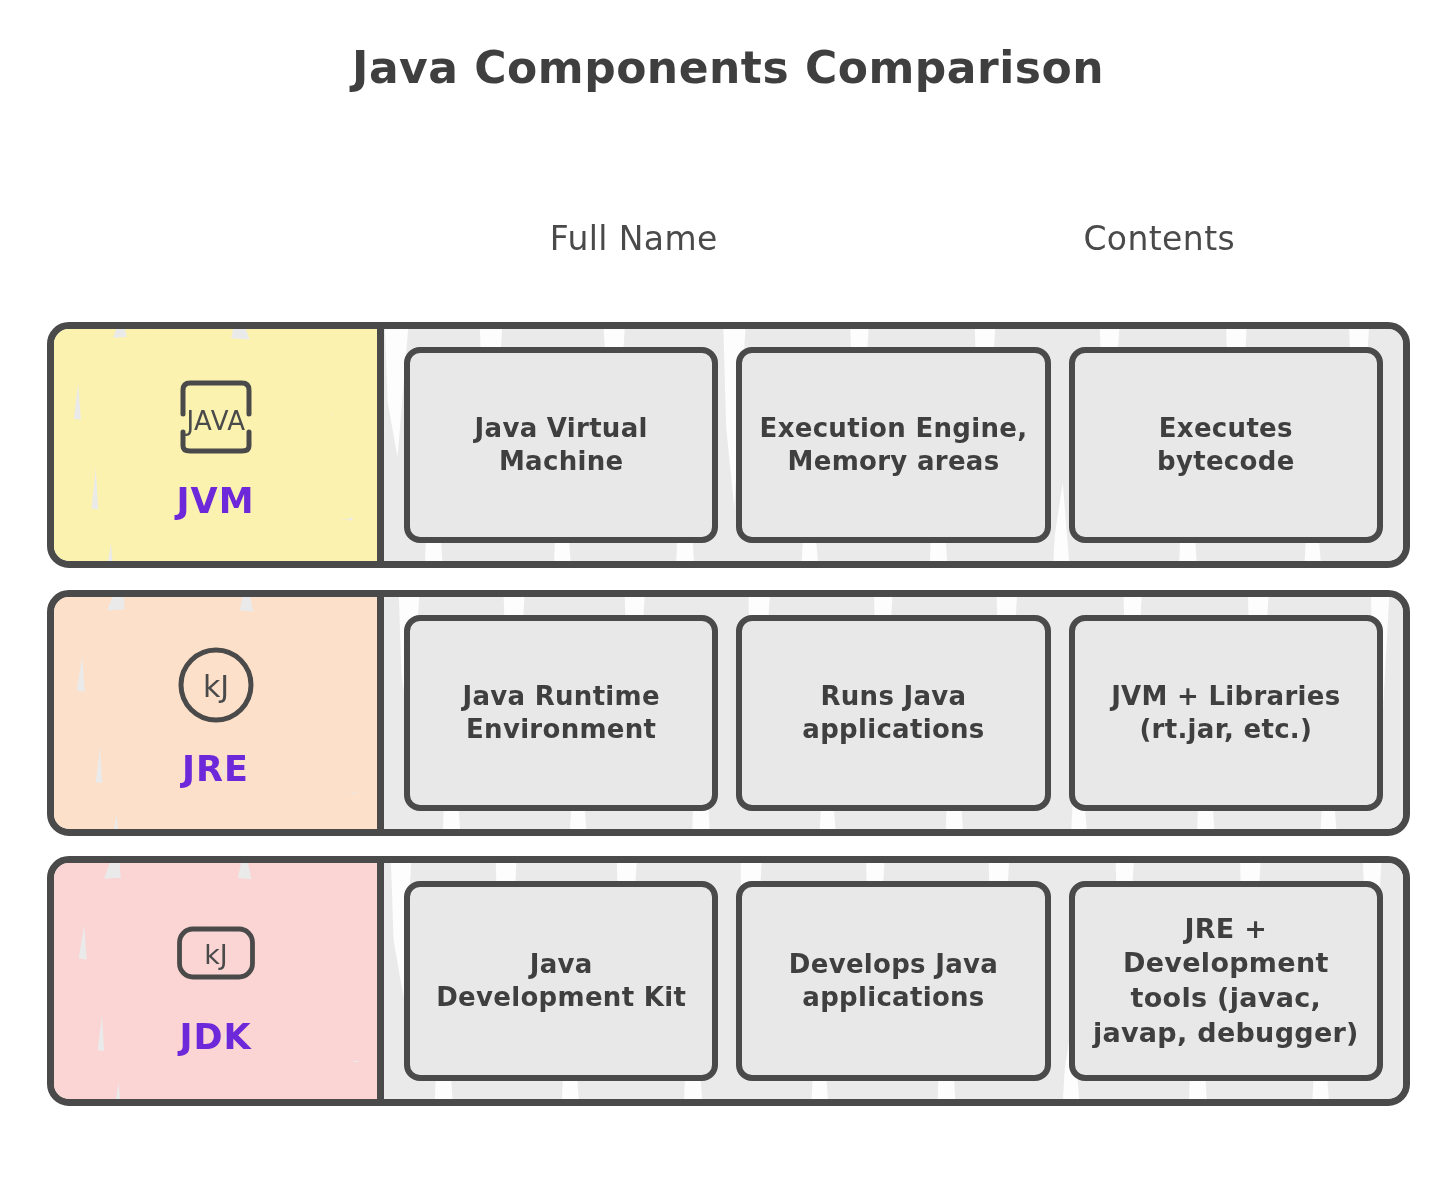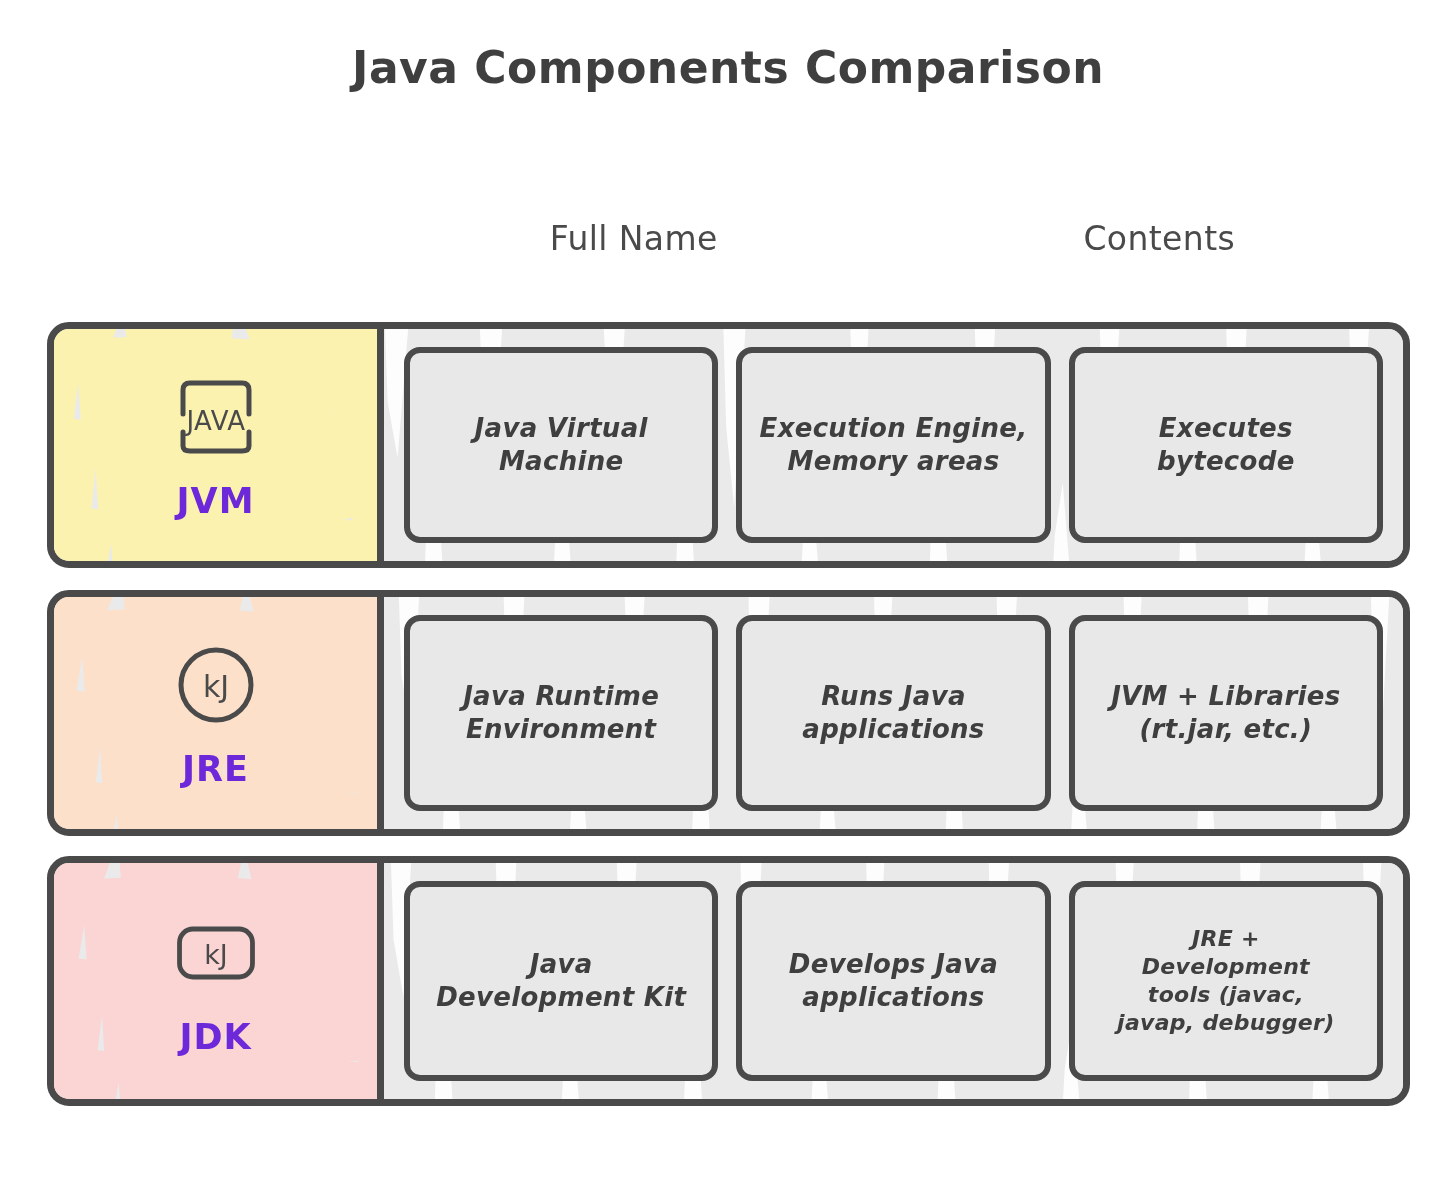--- a/index.html
+++ b/index.html
@@ -148,21 +148,20 @@
     display: flex;
     align-items: center;
     justify-content: center;
     padding: 0 12px;
     text-align: center;
     font-size: 26px;
     font-weight: 700;
     line-height: 1.28;
     color: #3f3f3f;
     letter-spacing: 0.3px;
-    font-style: italic;
   }
 </style>
 </head>
 <body>
 
 <div class="title">Java Components Comparison</div>
 
 <div class="col-headers">
   <div class="col-header">Full Name</div>
   <div class="col-header">Contents</div>
@@ -354,20 +353,20 @@
           <polygon points="588,310 610,310 600,150 592,208"></polygon>
           <polygon points="714,310 736,310 726,188 718,238"></polygon>
           <polygon points="842,310 864,310 854,152 846,208"></polygon>
           <polygon points="966,310 988,310 978,182 970,236"></polygon>
         </g>
       </svg>
       <div class="cell" style="white-space:pre-line">Java
 Development Kit</div>
       <div class="cell" style="white-space:pre-line">Develops Java
 applications</div>
-      <div class="cell" style="white-space:pre-line; font-size:22px">JRE +
+      <div class="cell" style="white-space:pre-line; font-size:27px">JRE +
 Development
 tools (javac,
 javap, debugger)</div>
     </div>
   </div>
 
 </div>
 
 </body></html>

